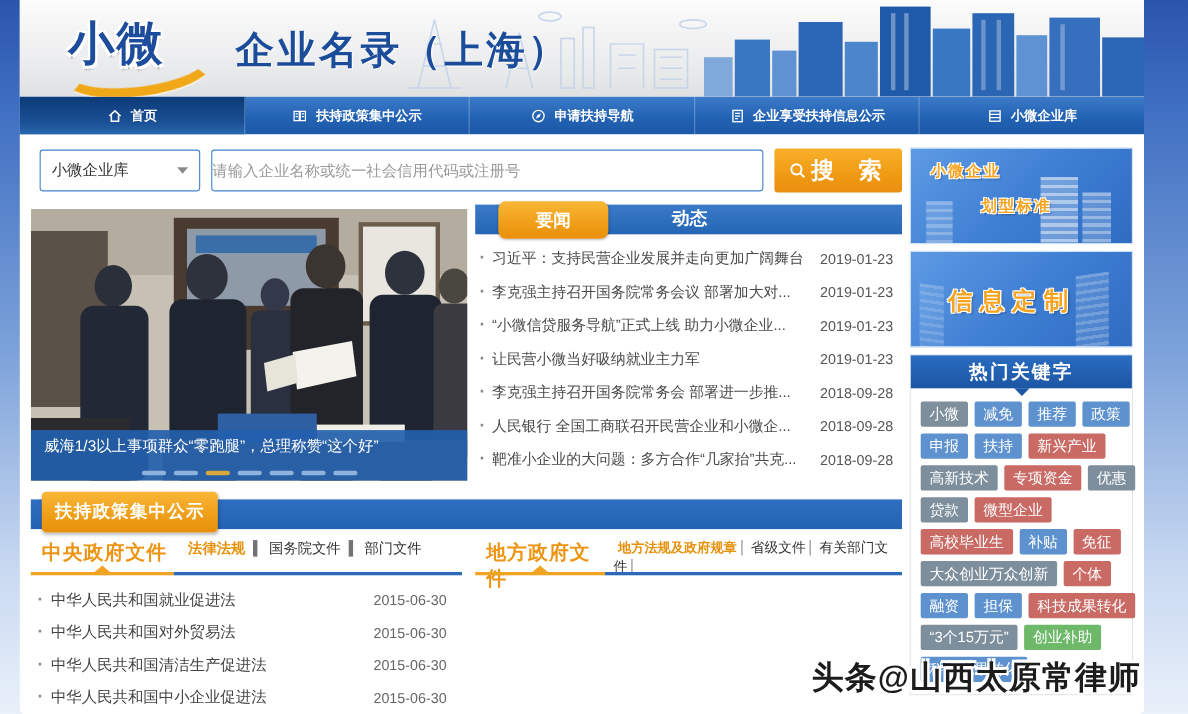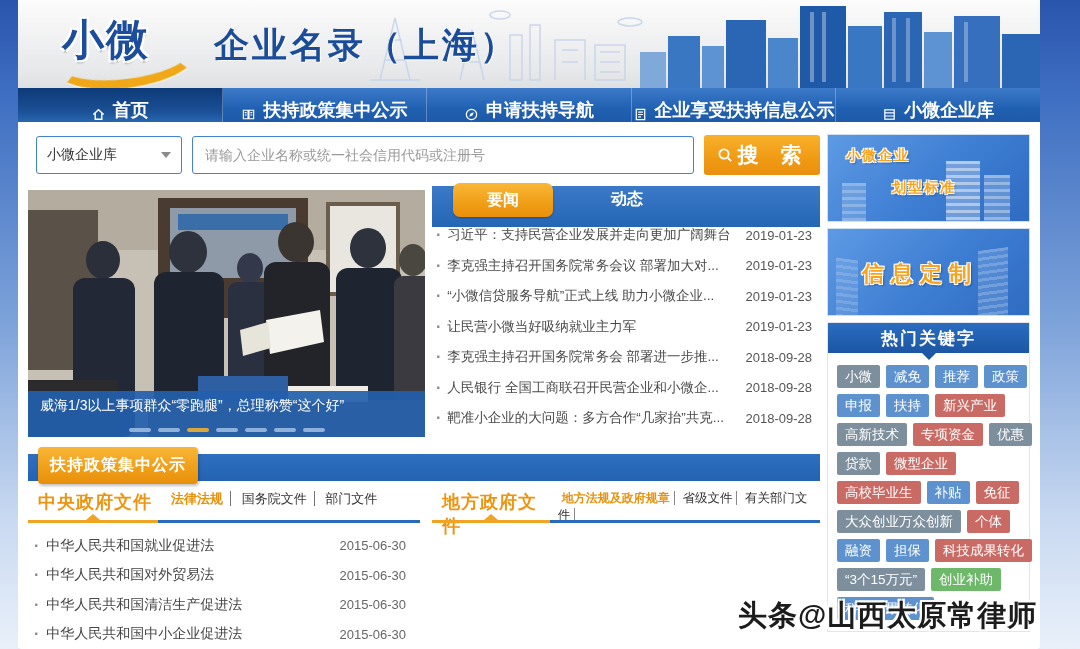--- a/index.html
+++ b/index.html
@@ -17,48 +17,48 @@
   .logo-cn{position:absolute;left:14px;top:8px;font-size:42px;font-weight:bold;color:#1c4c9c;z-index:2;letter-spacing:2px;
     text-shadow:-2px -2px 0 #fff,2px -2px 0 #fff,-2px 2px 0 #fff,2px 2px 0 #fff,0 3px 2px rgba(0,0,0,.25);}
   .swoosh{position:absolute;left:4px;top:26px;width:128px;height:40px;border:9px solid transparent;
     border-bottom:9px solid #f0a818;border-radius:50%;transform:rotate(-7deg);z-index:1;
     filter:drop-shadow(0 1px 0 #fff);}
   .site-title{position:absolute;left:196px;top:22px;font-size:35px;font-weight:bold;color:#1b4c9a;letter-spacing:3px;
     text-shadow:1px 1px 0 rgba(255,255,255,.9);}
 
   
   .nav{position:absolute;left:0;top:88px;width:1022px;height:34px;display:flex;background:linear-gradient(180deg,#3c7ac9,#2161b1 60%,#1d5aa8);}
-  .nav-item{flex:1;display:flex;align-items:flex-end;justify-content:center;gap:7px;color:#fff;font-size:18px;font-weight:bold;cursor:pointer;border-right:1px solid rgba(255,255,255,.28);}
+  .nav-item{flex:1;display:flex;align-items:center;justify-content:center;gap:7px;color:#fff;font-size:12px;font-weight:bold;cursor:pointer;border-right:1px solid rgba(255,255,255,.28);}
   .nav-item:last-child{border-right:none;}
   .nav-item.active{background:linear-gradient(180deg,#0d3a78,#1b5196 70%,#2767b1);}
   .nav-item svg{flex:none;}
 
   
   .sel{position:absolute;left:18px;top:136px;width:146px;height:38px;border:1px solid #4383cc;border-radius:3px;background:#fff;
     display:flex;align-items:center;padding:0 10px;box-sizing:border-box;font-size:14px;color:#333;cursor:pointer;}
   .sel .caret{margin-left:auto;width:0;height:0;border-left:5px solid transparent;border-right:5px solid transparent;border-top:6px solid #8a8a8a;}
   .srch-input{position:absolute;left:174px;top:136px;width:502px;height:38px;border:1px solid #4383cc;border-radius:3px;box-sizing:border-box;
-    padding:0 12px;font-size:14px;color:#333;font-family:inherit;outline:none;}
+    padding:0 0;font-size:14px;color:#333;font-family:inherit;outline:none;}
   .srch-input::placeholder{color:#9a9a9a;}
   .srch-btn{position:absolute;left:686px;top:135px;width:116px;height:40px;border:none;border-radius:3px;cursor:pointer;
     background:linear-gradient(180deg,#f8b02a,#f09a14 60%,#ea8f0e);color:#fff;font-size:21px;font-weight:bold;letter-spacing:8px;
     display:flex;align-items:center;justify-content:center;gap:4px;font-family:inherit;padding-left:8px;}
 
   
   .photo{position:absolute;left:10px;top:190px;width:397px;height:247px;overflow:hidden;cursor:pointer;}
   .photo svg{display:block;}
   .caption{position:absolute;left:0;bottom:0;width:100%;height:46px;background:rgba(35,96,172,.92);box-sizing:border-box;padding:6px 12px 0;}
   .caption-text{color:#fff;font-size:14px;}
   .dots{position:absolute;left:0;right:0;bottom:5px;display:flex;justify-content:center;gap:7px;}
   .dot{width:22px;height:4px;border-radius:2px;background:#8fb2dd;cursor:pointer;}
   .dot.active{background:#d8a83e;}
 
   
   .news{position:absolute;left:414px;top:186px;width:388px;height:251px;}
-  .news-tabs{position:relative;height:41px;background:linear-gradient(180deg,#3a7ac9,#2465b4);}
+  .news-tabs{position:relative;height:27px;background:linear-gradient(180deg,#3a7ac9,#2465b4);}
   .tab-hot{position:absolute;left:21px;top:-3px;width:100px;height:34px;border-radius:7px;
     background:linear-gradient(180deg,#f9b737,#ef9c14 65%,#e98f0d);color:#fff;font-size:16px;font-weight:bold;
     display:flex;align-items:center;justify-content:center;cursor:pointer;box-shadow:0 1px 2px rgba(0,0,0,.25);}
   .tab-dyn{position:absolute;left:140px;top:0;width:110px;height:27px;color:#fff;font-size:16px;font-weight:bold;
     display:flex;align-items:center;justify-content:center;cursor:pointer;}
   .news-list{position:absolute;left:0;top:34px;width:100%;}
   .news-row{display:flex;align-items:center;height:30.5px;cursor:pointer;}
   .news-row::before{content:"·";color:#888;font-weight:bold;margin:0 6px 0 4px;}
   .news-title{font-size:13.5px;color:#4a4a4a;white-space:nowrap;overflow:hidden;}
   .news-date{margin-left:auto;padding-right:8px;font-size:13px;color:#555;}
@@ -92,21 +92,21 @@
     background:linear-gradient(180deg,#f9b637,#ee9c15 65%,#e88f0c);color:#fff;font-size:16px;font-weight:bold;letter-spacing:1px;
     display:flex;align-items:center;justify-content:center;box-shadow:1px 2px 3px rgba(0,0,0,.25);}
   .col{position:absolute;top:490px;}
   .col-central{left:10px;width:392px;}
   .col-local{left:414px;width:388px;}
   .col-head{display:flex;align-items:flex-start;height:26px;}
   .col-title{font-size:18px;font-weight:bold;color:#ed9413;margin:0 12px 0 10px;letter-spacing:1px;cursor:pointer;}
   .subtabs{font-size:13px;color:#333;}
   .subtab{cursor:pointer;padding:0 7px;}
   .subtab.on{color:#e6920c;font-weight:bold;}
-  .subtab.sep{border-right:1px solid #737373;}
+  .subtab.sep{border-right:4px solid #737373;}
   .col-local .col-title{margin-right:4px;}
   .col-local .subtab{padding:0 4px;font-size:12.5px;border-right:1px solid #888;}
   .col-local .subtab.on{font-size:12px;}
   .rule{position:relative;height:3px;margin-top:4px;}
   .rule .seg-o{position:absolute;left:0;top:0;height:3px;background:#f0a424;}
   .rule .seg-b{position:absolute;top:0;height:3px;right:0;background:#2a6ab8;}
   .rule .peak{position:absolute;top:-6px;width:0;height:0;border-left:7px solid transparent;border-right:7px solid transparent;border-bottom:6px solid #f0a424;}
   .doc-list{margin-top:8px;}
   .doc-row{display:flex;align-items:center;height:29.5px;cursor:pointer;}
   .doc-row::before{content:"·";color:#888;font-weight:bold;margin:0 7px 0 6px;}

